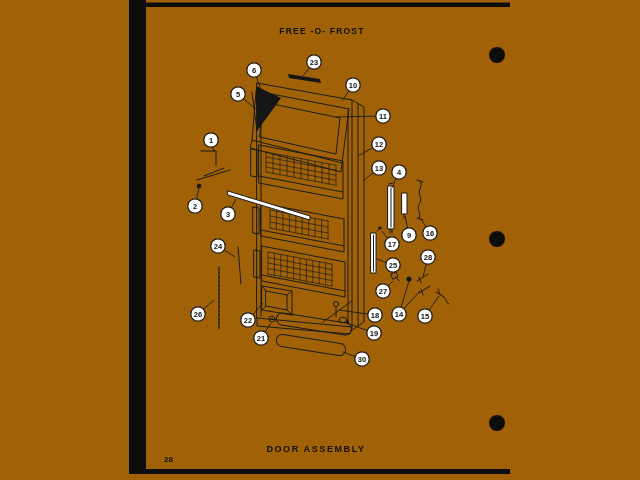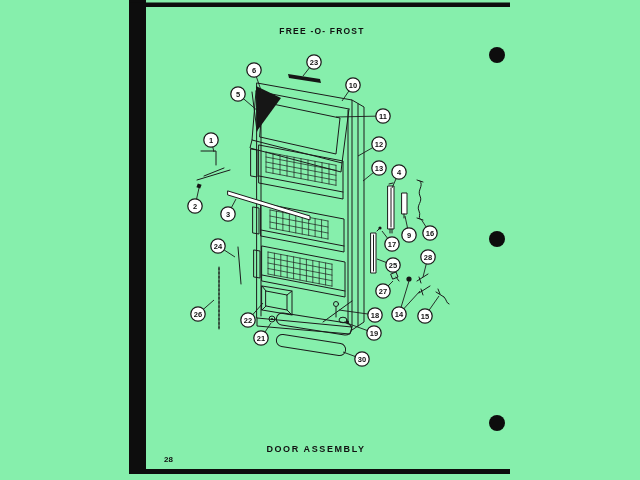--- a/index.html
+++ b/index.html
@@ -1,16 +1,16 @@
 <!DOCTYPE html>
 <html><head>
 <meta charset="utf-8">
 <style>
   html,body{margin:0;padding:0;background:#ffffff;}
-  .screen{position:relative;width:640px;height:480px;background:#86efac;overflow:hidden;
+  .screen{position:relative;width:640px;height:480px;background:#a16207;overflow:hidden;
           font-family:"Liberation Sans",sans-serif;}
   svg{position:absolute;left:0;top:0;}
   .ink path,.ink polyline,.ink line,.ink polygon,.ink rect,.ink ellipse,.ink circle{
     stroke:#1b1b1b;stroke-width:1;fill:none;stroke-linejoin:round;stroke-linecap:round;}
   .ink .fillD{fill:#161616;stroke:none;}
   .ink .fillW{fill:#ffffff;}
   .thick{stroke-width:3.4;}
   .med{stroke-width:2;}
   .thin{stroke-width:.8;}
   .co-circle{fill:#ffffff;stroke:#1b1b1b;stroke-width:1.25;}

